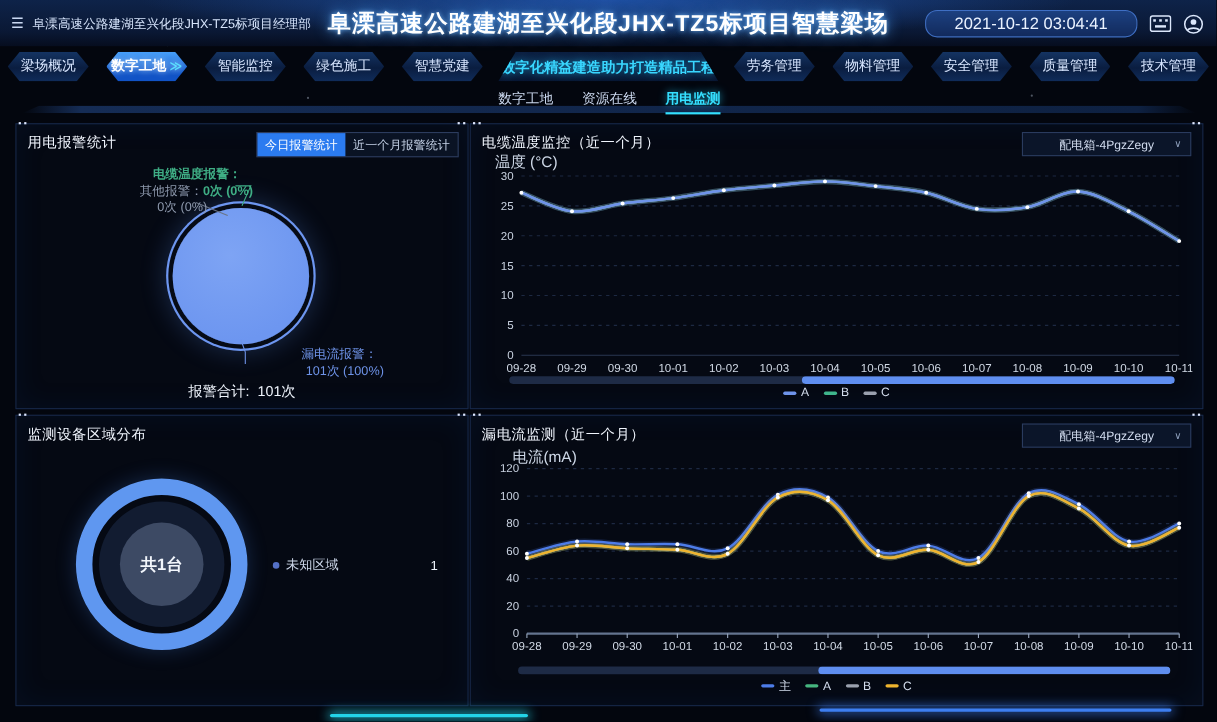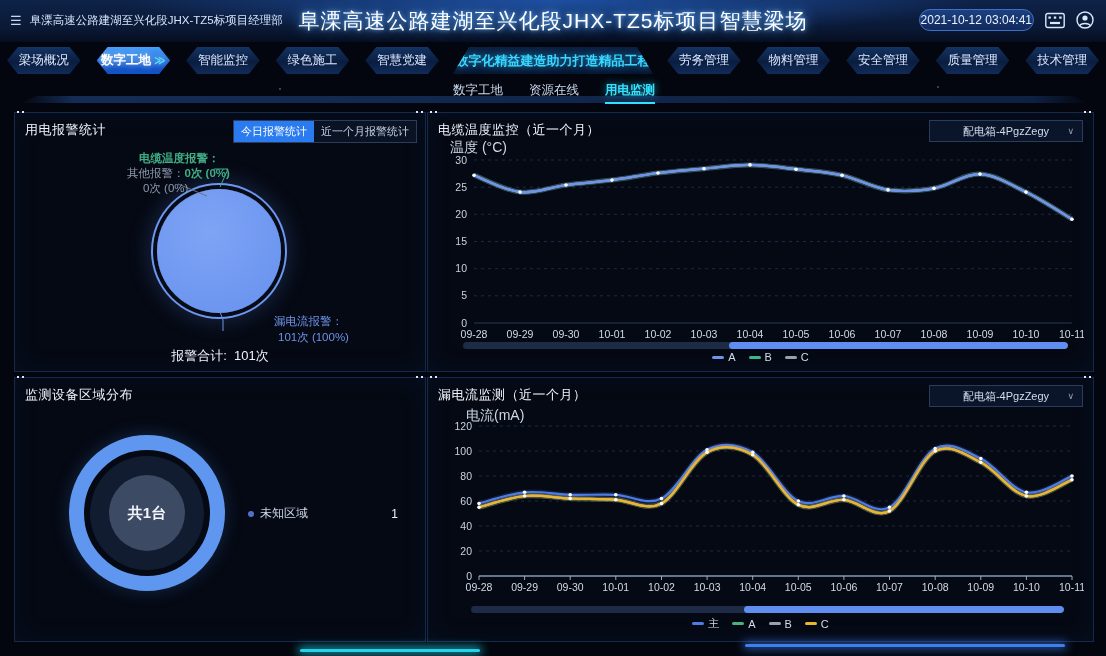--- a/index.html
+++ b/index.html
@@ -9,25 +9,25 @@
     font-family:"Liberation Sans","DejaVu Sans",sans-serif;
     color:#dfe8f6;
   }
   
   .header{position:absolute;top:0;left:0;right:0;height:42px;
     background:linear-gradient(180deg,#0e2349 0%,#0a1834 70%,#060d1f 100%);}
   .header::before{content:"";position:absolute;inset:0;
     background:radial-gradient(ellipse 55% 120% at 50% 0%,rgba(45,115,235,.55),rgba(45,115,235,0) 70%);}
   .h-left{position:absolute;left:10px;top:13px;display:flex;gap:8px;align-items:center;
     font-size:11.5px;color:#d6e4fb;z-index:2;}
-  .h-title{position:absolute;top:7px;left:0;right:0;text-align:center;font-size:21px;font-weight:normal;
+  .h-title{position:absolute;top:7px;left:0;right:0;text-align:center;font-size:21px;font-weight:bold;
     letter-spacing:1px;color:#ffffff;text-shadow:0 0 14px rgba(80,165,255,.95),0 0 4px rgba(140,200,255,.8);z-index:1;}
   .h-right{position:absolute;right:12px;top:9px;display:flex;align-items:center;gap:11px;z-index:2;}
   .time-pill{background:linear-gradient(180deg,#1c4080,#122a5c);border:1px solid #3f6fc4;border-radius:11px;
-    padding:3px 1px;font-size:12px;color:#eaf2ff;text-align:right;}
+    padding:3px 26px;font-size:15px;color:#eaf2ff;text-align:right;}
   .hicon{width:20px;height:17px;display:block;cursor:pointer;}
   
   .navbar{position:absolute;top:47px;left:7px;right:7px;height:27px;display:flex;gap:4px;align-items:stretch;z-index:3;}
   .tab{flex:1;clip-path:polygon(11px 0,calc(100% - 11px) 0,100% 50%,calc(100% - 11px) 100%,11px 100%,0 50%);
     background:linear-gradient(180deg,#143463,#0a1d40 55%,#102c5a);
     color:#d8e6ff;font-size:12.5px;display:flex;align-items:center;justify-content:center;cursor:pointer;white-space:nowrap;}
   .tab.active{background:linear-gradient(180deg,#47a0fa,#1153c6 80%);color:#fff;font-weight:bold;
     text-shadow:0 0 6px rgba(255,255,255,.6);}
   .tab .arr{color:#59e0ff;margin-left:3px;font-size:11px;font-weight:bold;}
   .banner{flex:2.55;clip-path:polygon(26px 0,calc(100% - 26px) 0,calc(100% - 10px) 100%,10px 100%);

